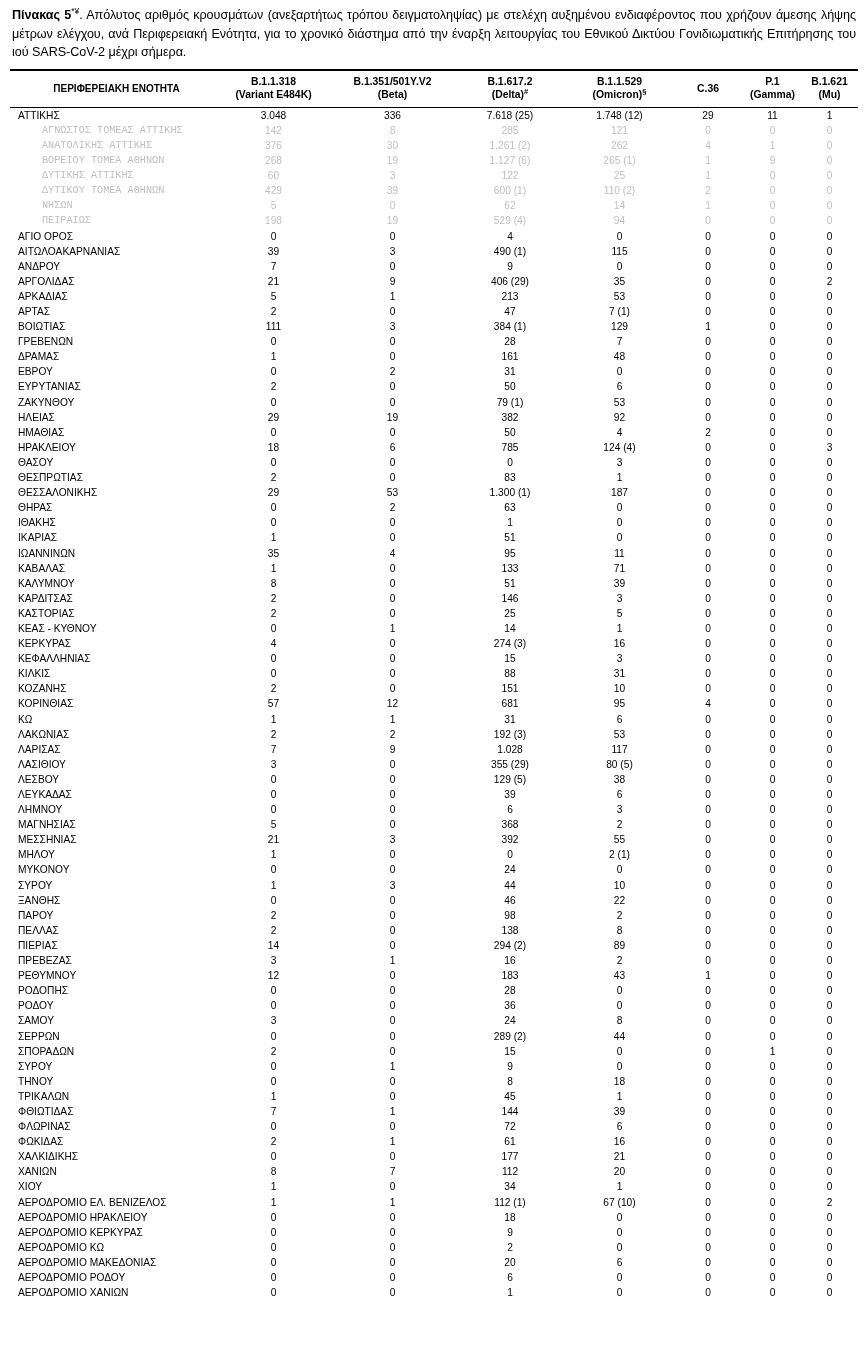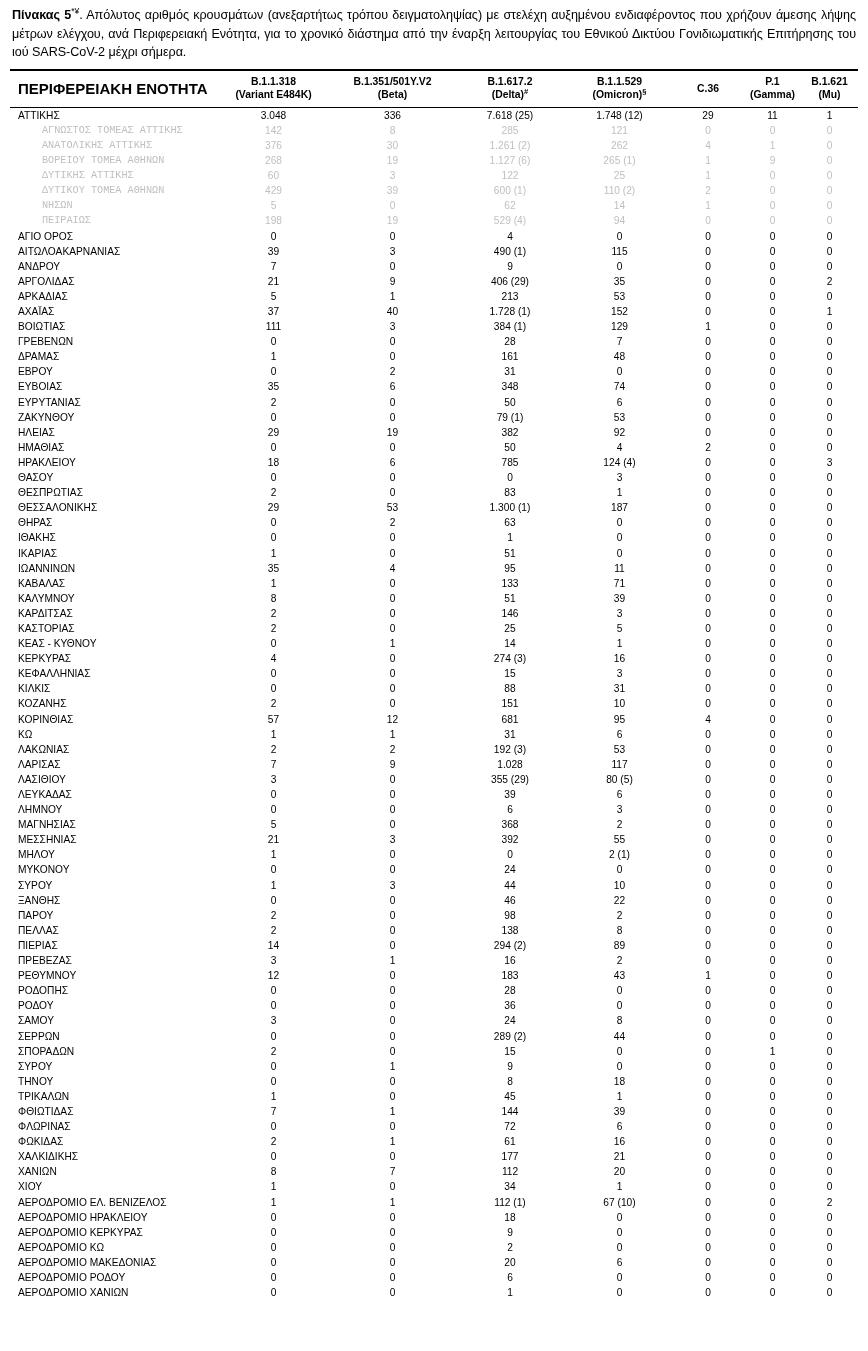--- a/index.html
+++ b/index.html
@@ -61,23 +61,23 @@
   thead tr.head-row th {
     height: 36px;
     font-weight: bold;
     font-size: 10.4px;
     line-height: 12.4px;
     border-top: 2.4px solid #000;
     border-bottom: 1.6px solid #000;
     text-align: center;
   }
   thead tr.head-row th.rowhead {
-    text-align: left;
+    text-align: center;
     padding-left: 8px;
-    font-size: 15px;
+    font-size: 10px;
   }
   th .l2 { display: block; }
   th sup {
     font-size: 7.6px;
     vertical-align: super;
     line-height: 0;
   }
 
   
   tbody tr.data-row td {
@@ -277,28 +277,28 @@
           <td class="name">ΑΡΚΑΔΙΑΣ</td>
           <td>5</td>
           <td>1</td>
           <td>213</td>
           <td>53</td>
           <td>0</td>
           <td>0</td>
           <td>0</td>
         </tr>
         <tr class="data-row">
-          <td class="name">ΑΧΑΪΑΣ</td>
-          <td>37</td>
-          <td>40</td>
-          <td>1.728 (1)</td>
-          <td>152</td>
-          <td>0</td>
-          <td>0</td>
-          <td>1</td>
+          <td class="name">ΑΡΤΑΣ</td>
+          <td>2</td>
+          <td>0</td>
+          <td>47</td>
+          <td>7 (1)</td>
+          <td>0</td>
+          <td>0</td>
+          <td>0</td>
         </tr>
         <tr class="data-row">
           <td class="name">ΒΟΙΩΤΙΑΣ</td>
           <td>111</td>
           <td>3</td>
           <td>384 (1)</td>
           <td>129</td>
           <td>1</td>
           <td>0</td>
           <td>0</td>
@@ -322,30 +322,20 @@
           <td>0</td>
           <td>0</td>
           <td>0</td>
         </tr>
         <tr class="data-row">
           <td class="name">ΕΒΡΟΥ</td>
           <td>0</td>
           <td>2</td>
           <td>31</td>
           <td>0</td>
-          <td>0</td>
-          <td>0</td>
-          <td>0</td>
-        </tr>
-        <tr class="data-row">
-          <td class="name">ΕΥΒΟΙΑΣ</td>
-          <td>35</td>
-          <td>6</td>
-          <td>348</td>
-          <td>74</td>
           <td>0</td>
           <td>0</td>
           <td>0</td>
         </tr>
         <tr class="data-row">
           <td class="name">ΕΥΡΥΤΑΝΙΑΣ</td>
           <td>2</td>
           <td>0</td>
           <td>50</td>
           <td>6</td>
@@ -597,20 +587,30 @@
           <td class="name">ΛΑΣΙΘΙΟΥ</td>
           <td>3</td>
           <td>0</td>
           <td>355 (29)</td>
           <td>80 (5)</td>
           <td>0</td>
           <td>0</td>
           <td>0</td>
         </tr>
         <tr class="data-row">
+          <td class="name">ΛΕΣΒΟΥ</td>
+          <td>0</td>
+          <td>0</td>
+          <td>129 (5)</td>
+          <td>38</td>
+          <td>0</td>
+          <td>0</td>
+          <td>0</td>
+        </tr>
+        <tr class="data-row">
           <td class="name">ΛΕΥΚΑΔΑΣ</td>
           <td>0</td>
           <td>0</td>
           <td>39</td>
           <td>6</td>
           <td>0</td>
           <td>0</td>
           <td>0</td>
         </tr>
         <tr class="data-row">

